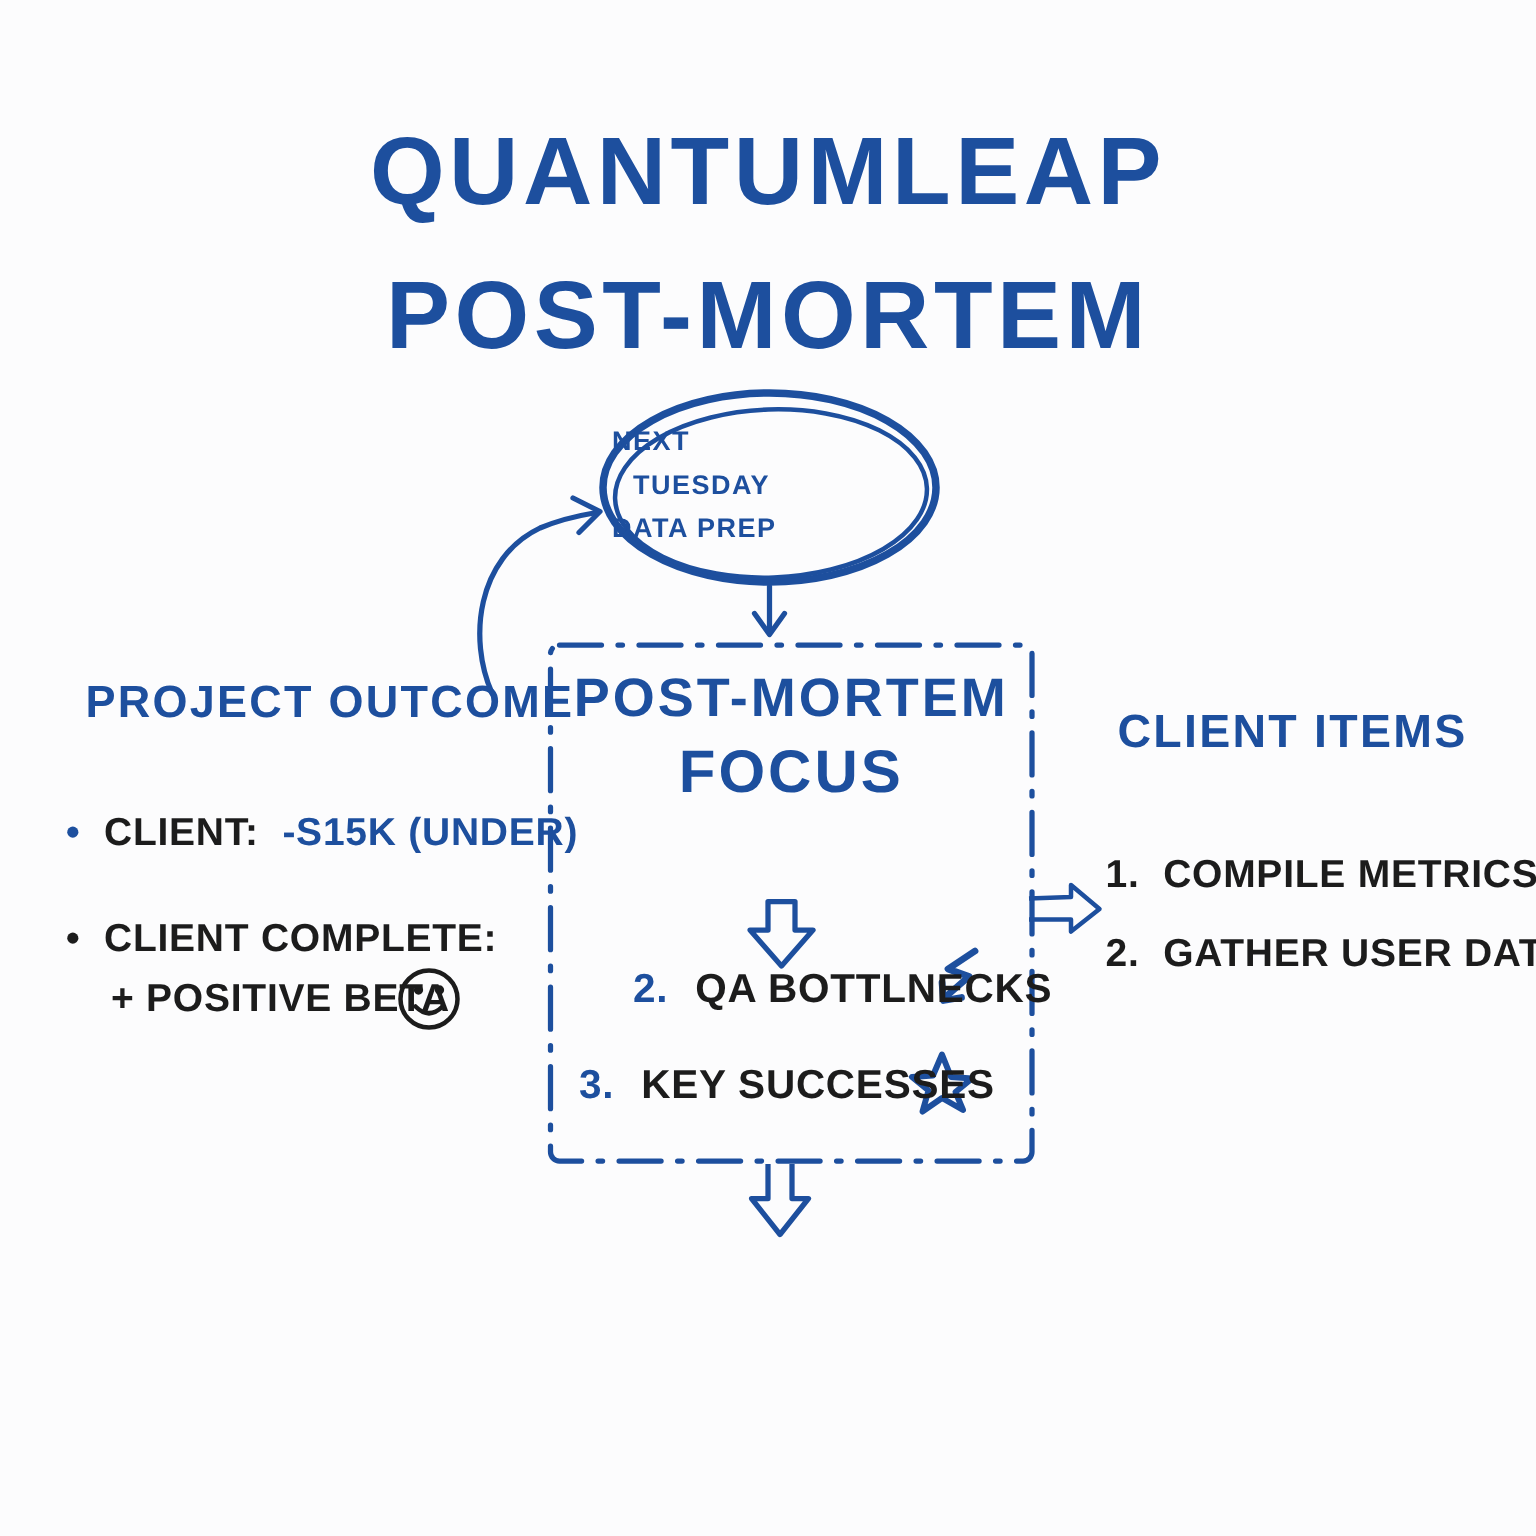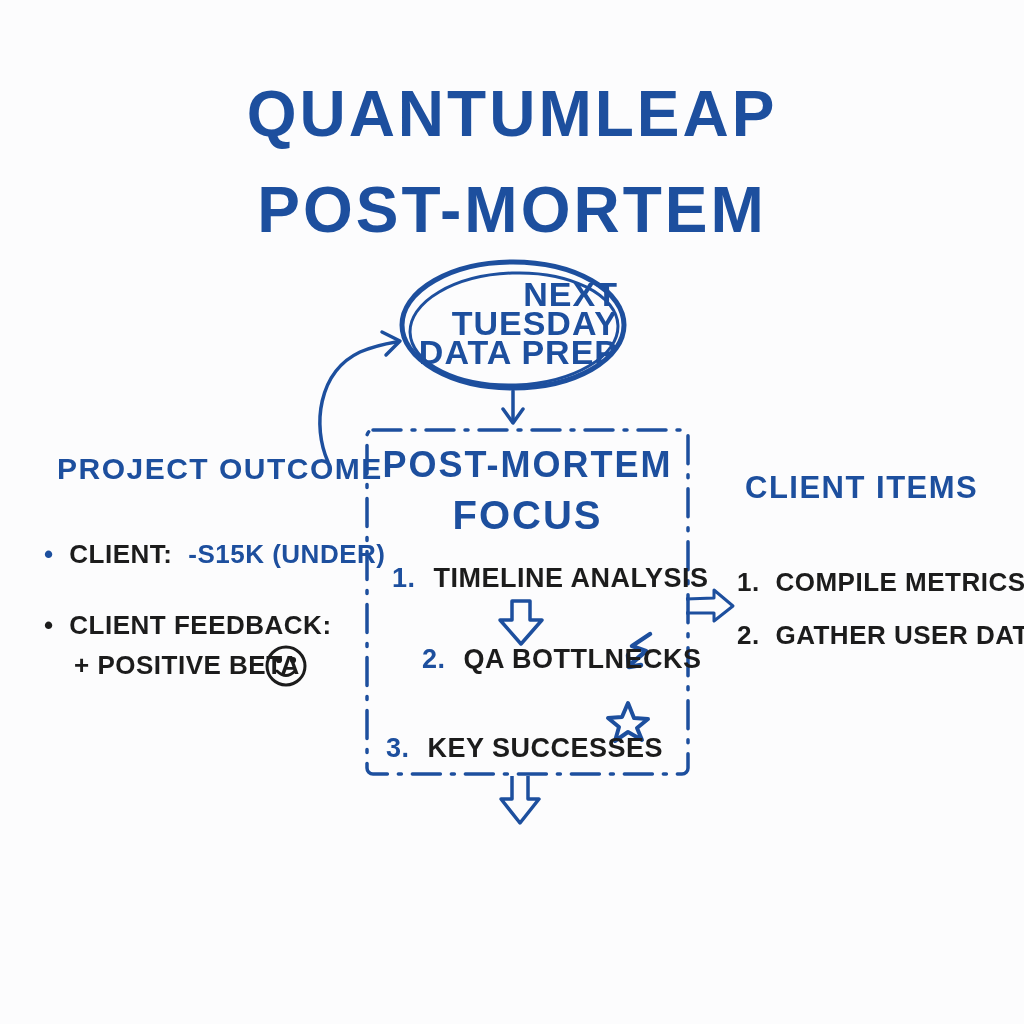--- a/index.html
+++ b/index.html
@@ -18,24 +18,24 @@
     text-align:center;
     font-weight:700;
     font-size:64px;
     letter-spacing:3px;
     line-height:96px;
     color:var(--ink-blue);
   }
 
   .bubble-text{
     left:408px;top:280px;width:210px;
-    text-align:right;
+    text-align:left;
     font-weight:700;
     color:var(--ink-blue);
-    font-size:34px;
+    font-size:18px;
     line-height:29px;
     letter-spacing:1px;
   }
   .bubble-line2{padding-left:14px;}
 
   .section-heading{
     font-weight:700;
     font-size:30px;
     letter-spacing:1.5px;
     color:var(--ink-blue);
@@ -139,41 +139,37 @@
   <div class="abs section-heading" style="left:57px;top:452px;">PROJECT OUTCOME</div>
 
   <div class="abs hand-line" style="left:44px;top:539px;">
     <span class="bullet-blue">•</span>
     <span>CLIENT:</span>
     <span class="val-blue">-S15K (UNDER)</span>
   </div>
 
   <div class="abs hand-line" style="left:44px;top:610px;">
     <span class="bullet-black">•</span>
-    <span>CLIENT FEEDBACK:</span>
+    <span>CLIENT COMPLETE:</span>
   </div>
 
   <div class="abs hand-line" style="left:74px;top:650px;">+ POSITIVE BETA</div>
 
   <div class="abs box-heading">
     <div>POST-MORTEM</div>
     <div style="font-size:40px">FOCUS</div>
   </div>
 
-  <div class="abs hand-line" style="left:392px;top:563px;font-size:27px;">
-    <span class="num">1.</span>
-    <span>TIMELINE ANALYSIS</span>
-  </div>
 
   <div class="abs hand-line" style="left:386px;top:644px;font-size:27px;margin-left:36px;">
     <span class="num">2.</span>
     <span>QA BOTTLNECKS</span>
   </div>
 
-  <div class="abs hand-line" style="left:386px;top:708px;font-size:27px;margin-top:25px;">
+  <div class="abs hand-line" style="left:386px;top:708px;font-size:27px;">
     <span class="num">3.</span>
     <span>KEY SUCCESSES</span>
   </div>
 
   <div class="abs section-heading" style="left:745px;top:470px;font-size:31px;">CLIENT ITEMS</div>
 
   <div class="abs hand-line" style="left:737px;top:567px;">
     <span style="margin-right:8px">1.</span>
     <span>COMPILE METRICS</span>
   </div>

